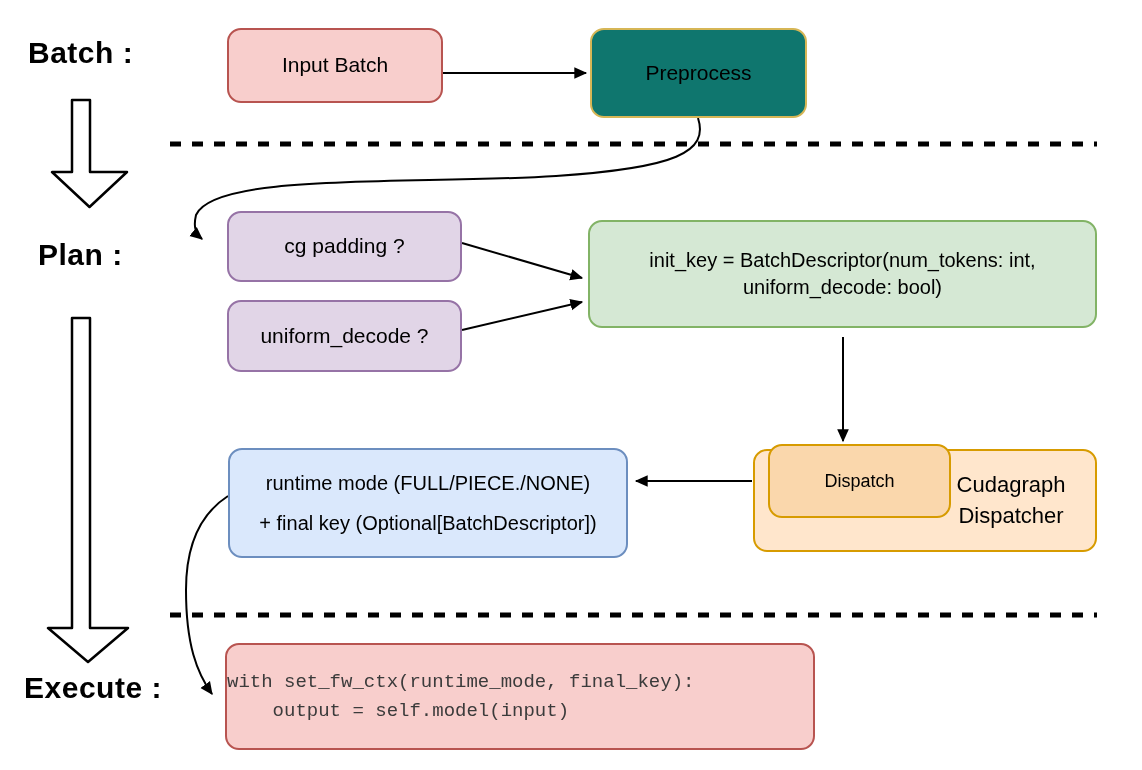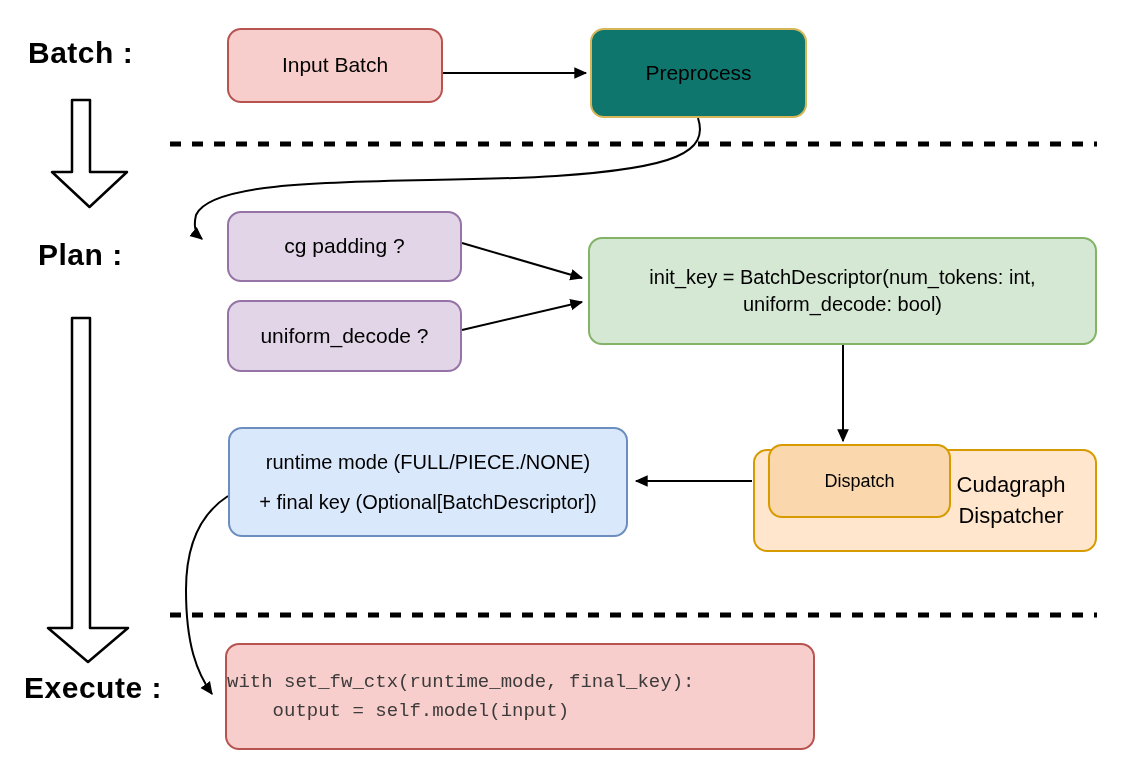--- a/index.html
+++ b/index.html
@@ -17,26 +17,26 @@
     position:absolute; box-sizing:border-box; border-radius:14px;
     display:flex; flex-direction:column; align-items:center; justify-content:center;
     text-align:center; line-height:1.35;
   }
   .node span { display:block; }
 
   .n-input-batch   { left:227px; top:28px;  width:216px; height:75px;  background:#f8cecc; border:2px solid #b85450; font-size:21px; }
   .n-preprocess    { left:590px; top:28px;  width:217px; height:90px;  background:#0f766e; border:2px solid #d6b656; font-size:21px; }
   .n-cg-padding    { left:227px; top:211px; width:235px; height:71px;  background:#e1d5e7; border:2px solid #9673a6; font-size:21px; }
   .n-uniform-decode{ left:227px; top:300px; width:235px; height:72px;  background:#e1d5e7; border:2px solid #9673a6; font-size:21px; }
-  .n-init-key      { left:588px; top:237px; width:509px; height:108px; background:#d5e8d4; border:2px solid #82b366; font-size:20px; }
+  .n-init-key      { left:588px; top:220px; width:509px; height:108px; background:#d5e8d4; border:2px solid #82b366; font-size:20px; }
   .n-cudagraph     { left:753px; top:449px; width:344px; height:103px; background:#ffe6cc; border:2px solid #d79b00; font-size:22px;
                      align-items:flex-end; }
   .n-cudagraph .inner-text { width:168px; text-align:center; line-height:1.4; }
   .n-dispatch      { left:768px; top:444px; width:183px; height:74px;  background:#fad7ac; border:2px solid #d79b00; font-size:18px; }
-  .n-runtime       { left:228px; top:427px; width:400px; height:110px; background:#dae8fc; border:2px solid #6c8ebf; font-size:20px;gap:13px; }
+  .n-runtime       { left:228px; top:448px; width:400px; height:110px; background:#dae8fc; border:2px solid #6c8ebf; font-size:20px;gap:13px; }
   .n-exec-code     { left:225px; top:643px; width:590px; height:107px; background:#f8cecc; border:2px solid #b85450;
                      font-family:"Liberation Mono", monospace; font-size:19px; color:#3b3b3b;
                      align-items:flex-start; text-align:left; line-height:1.5; }
   .n-exec-code span { white-space:pre; }
 </style>
 </head>
 <body>
 
 <div class="canvas">
 

